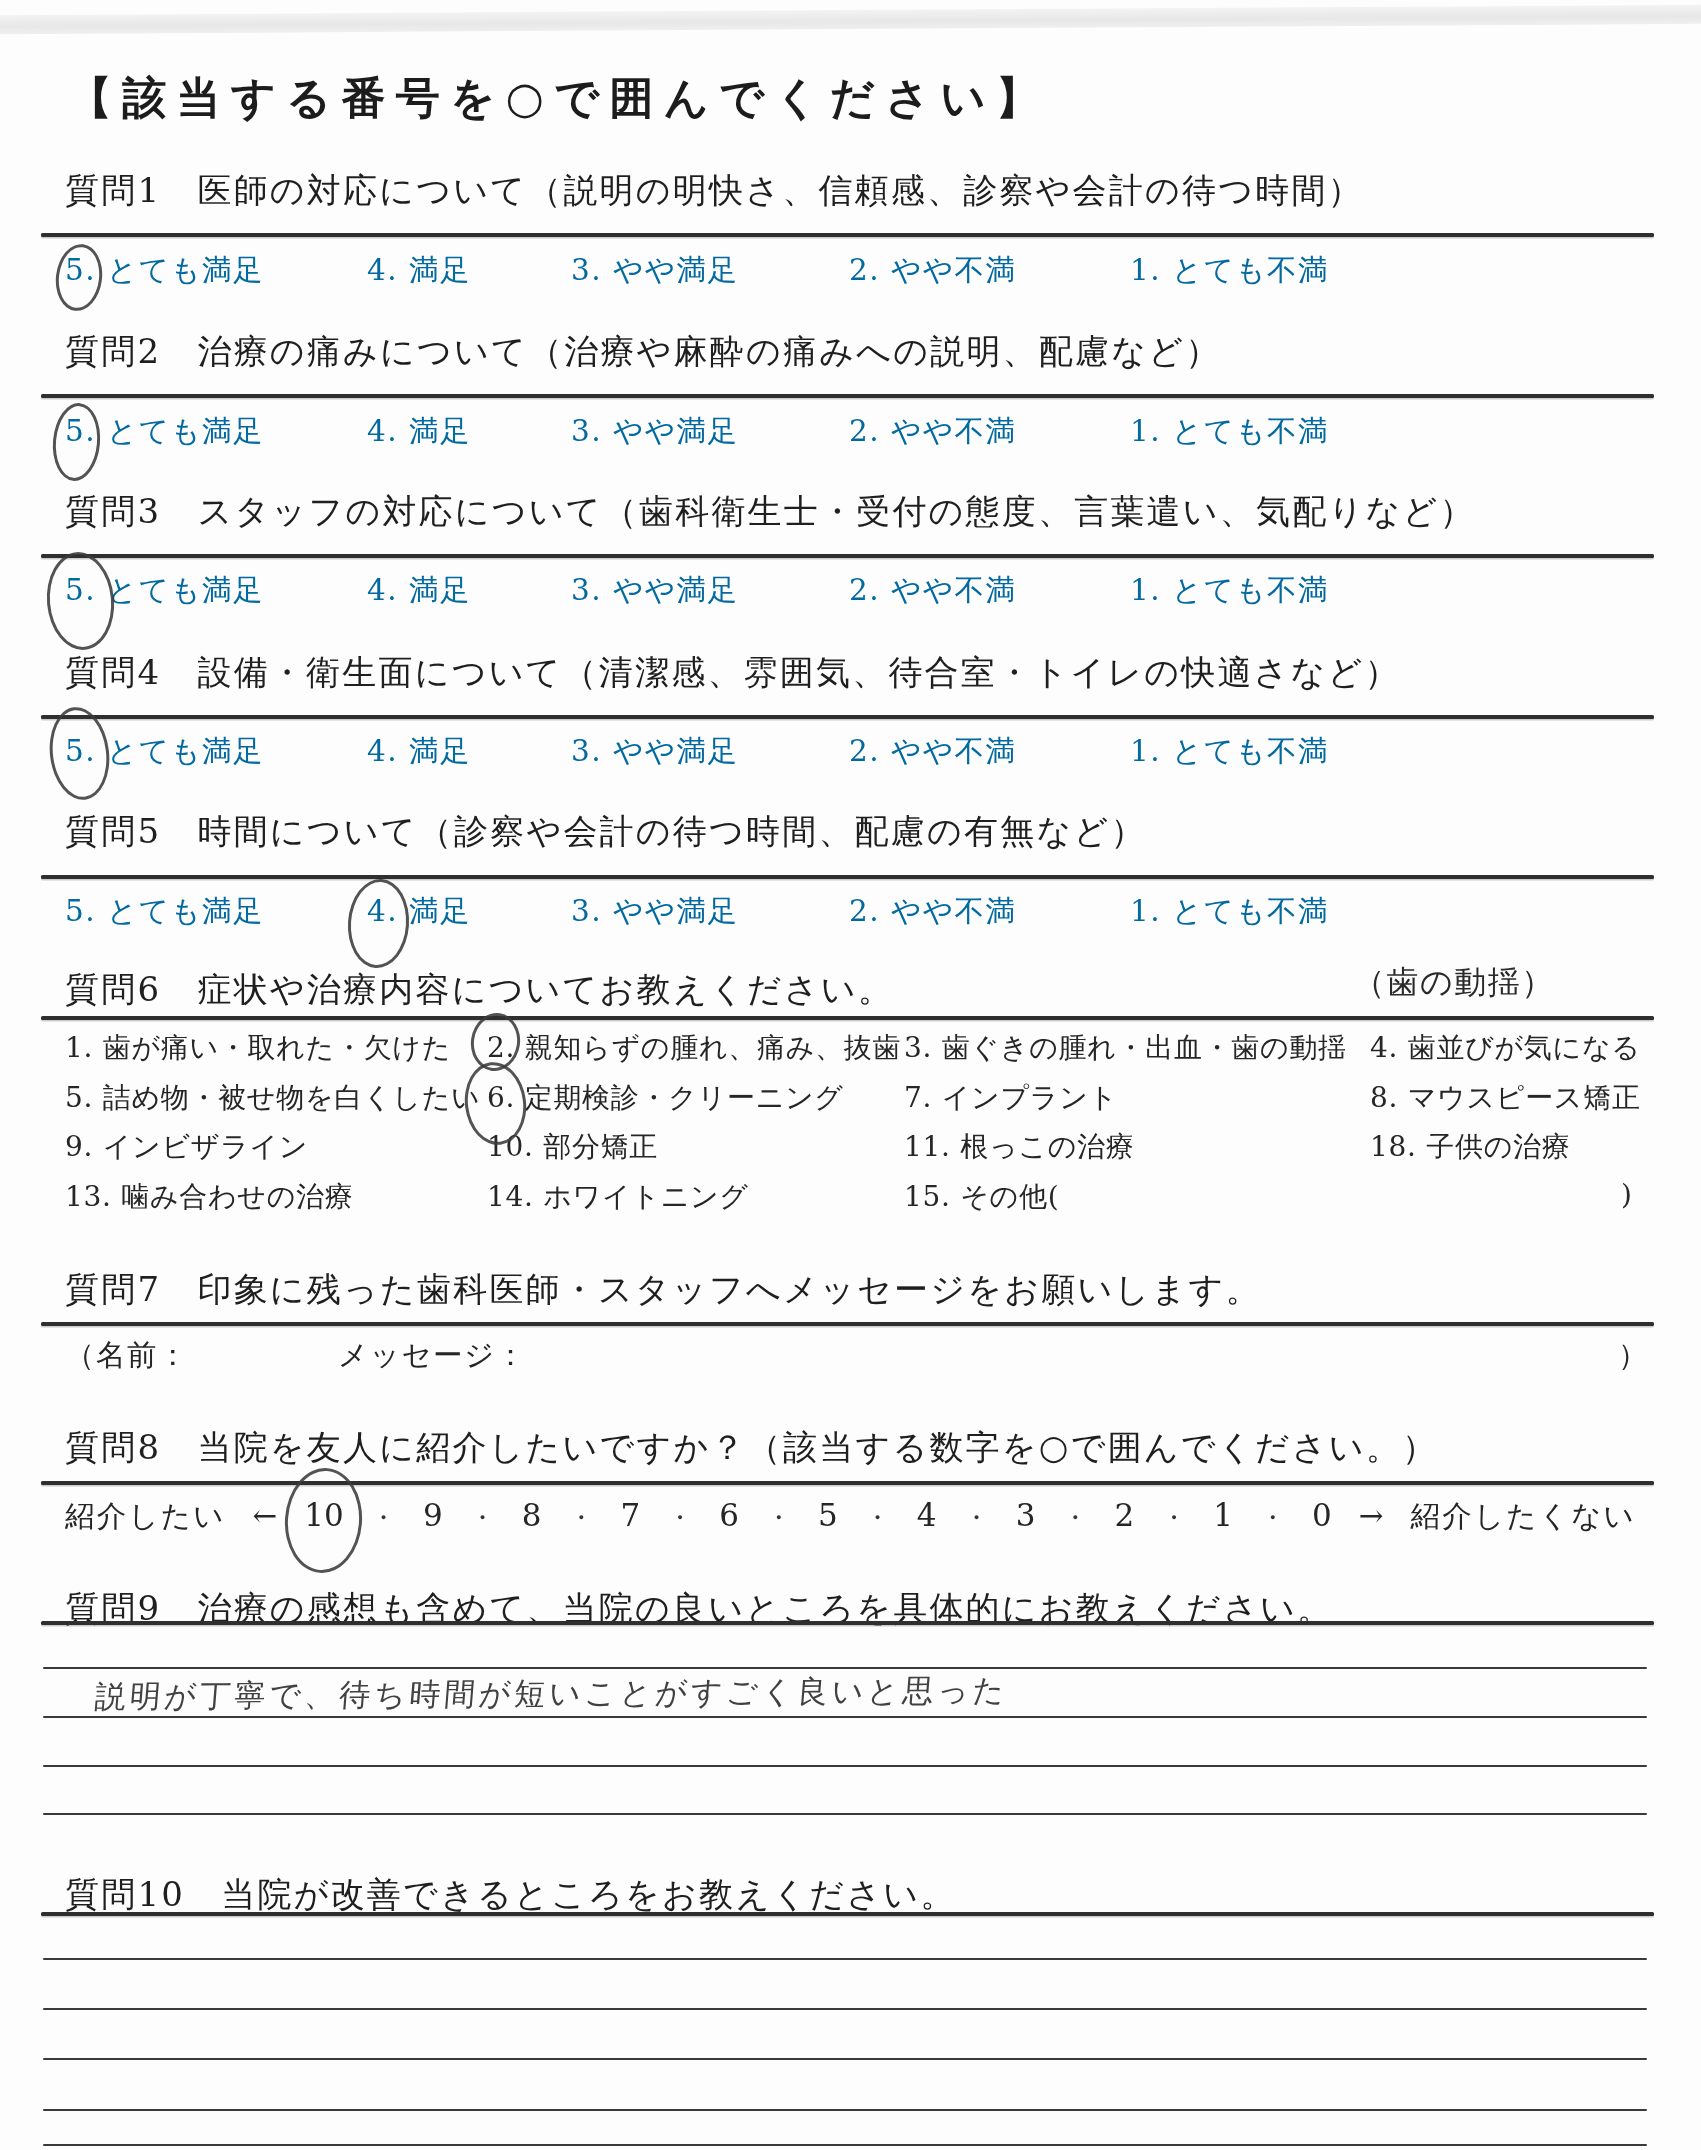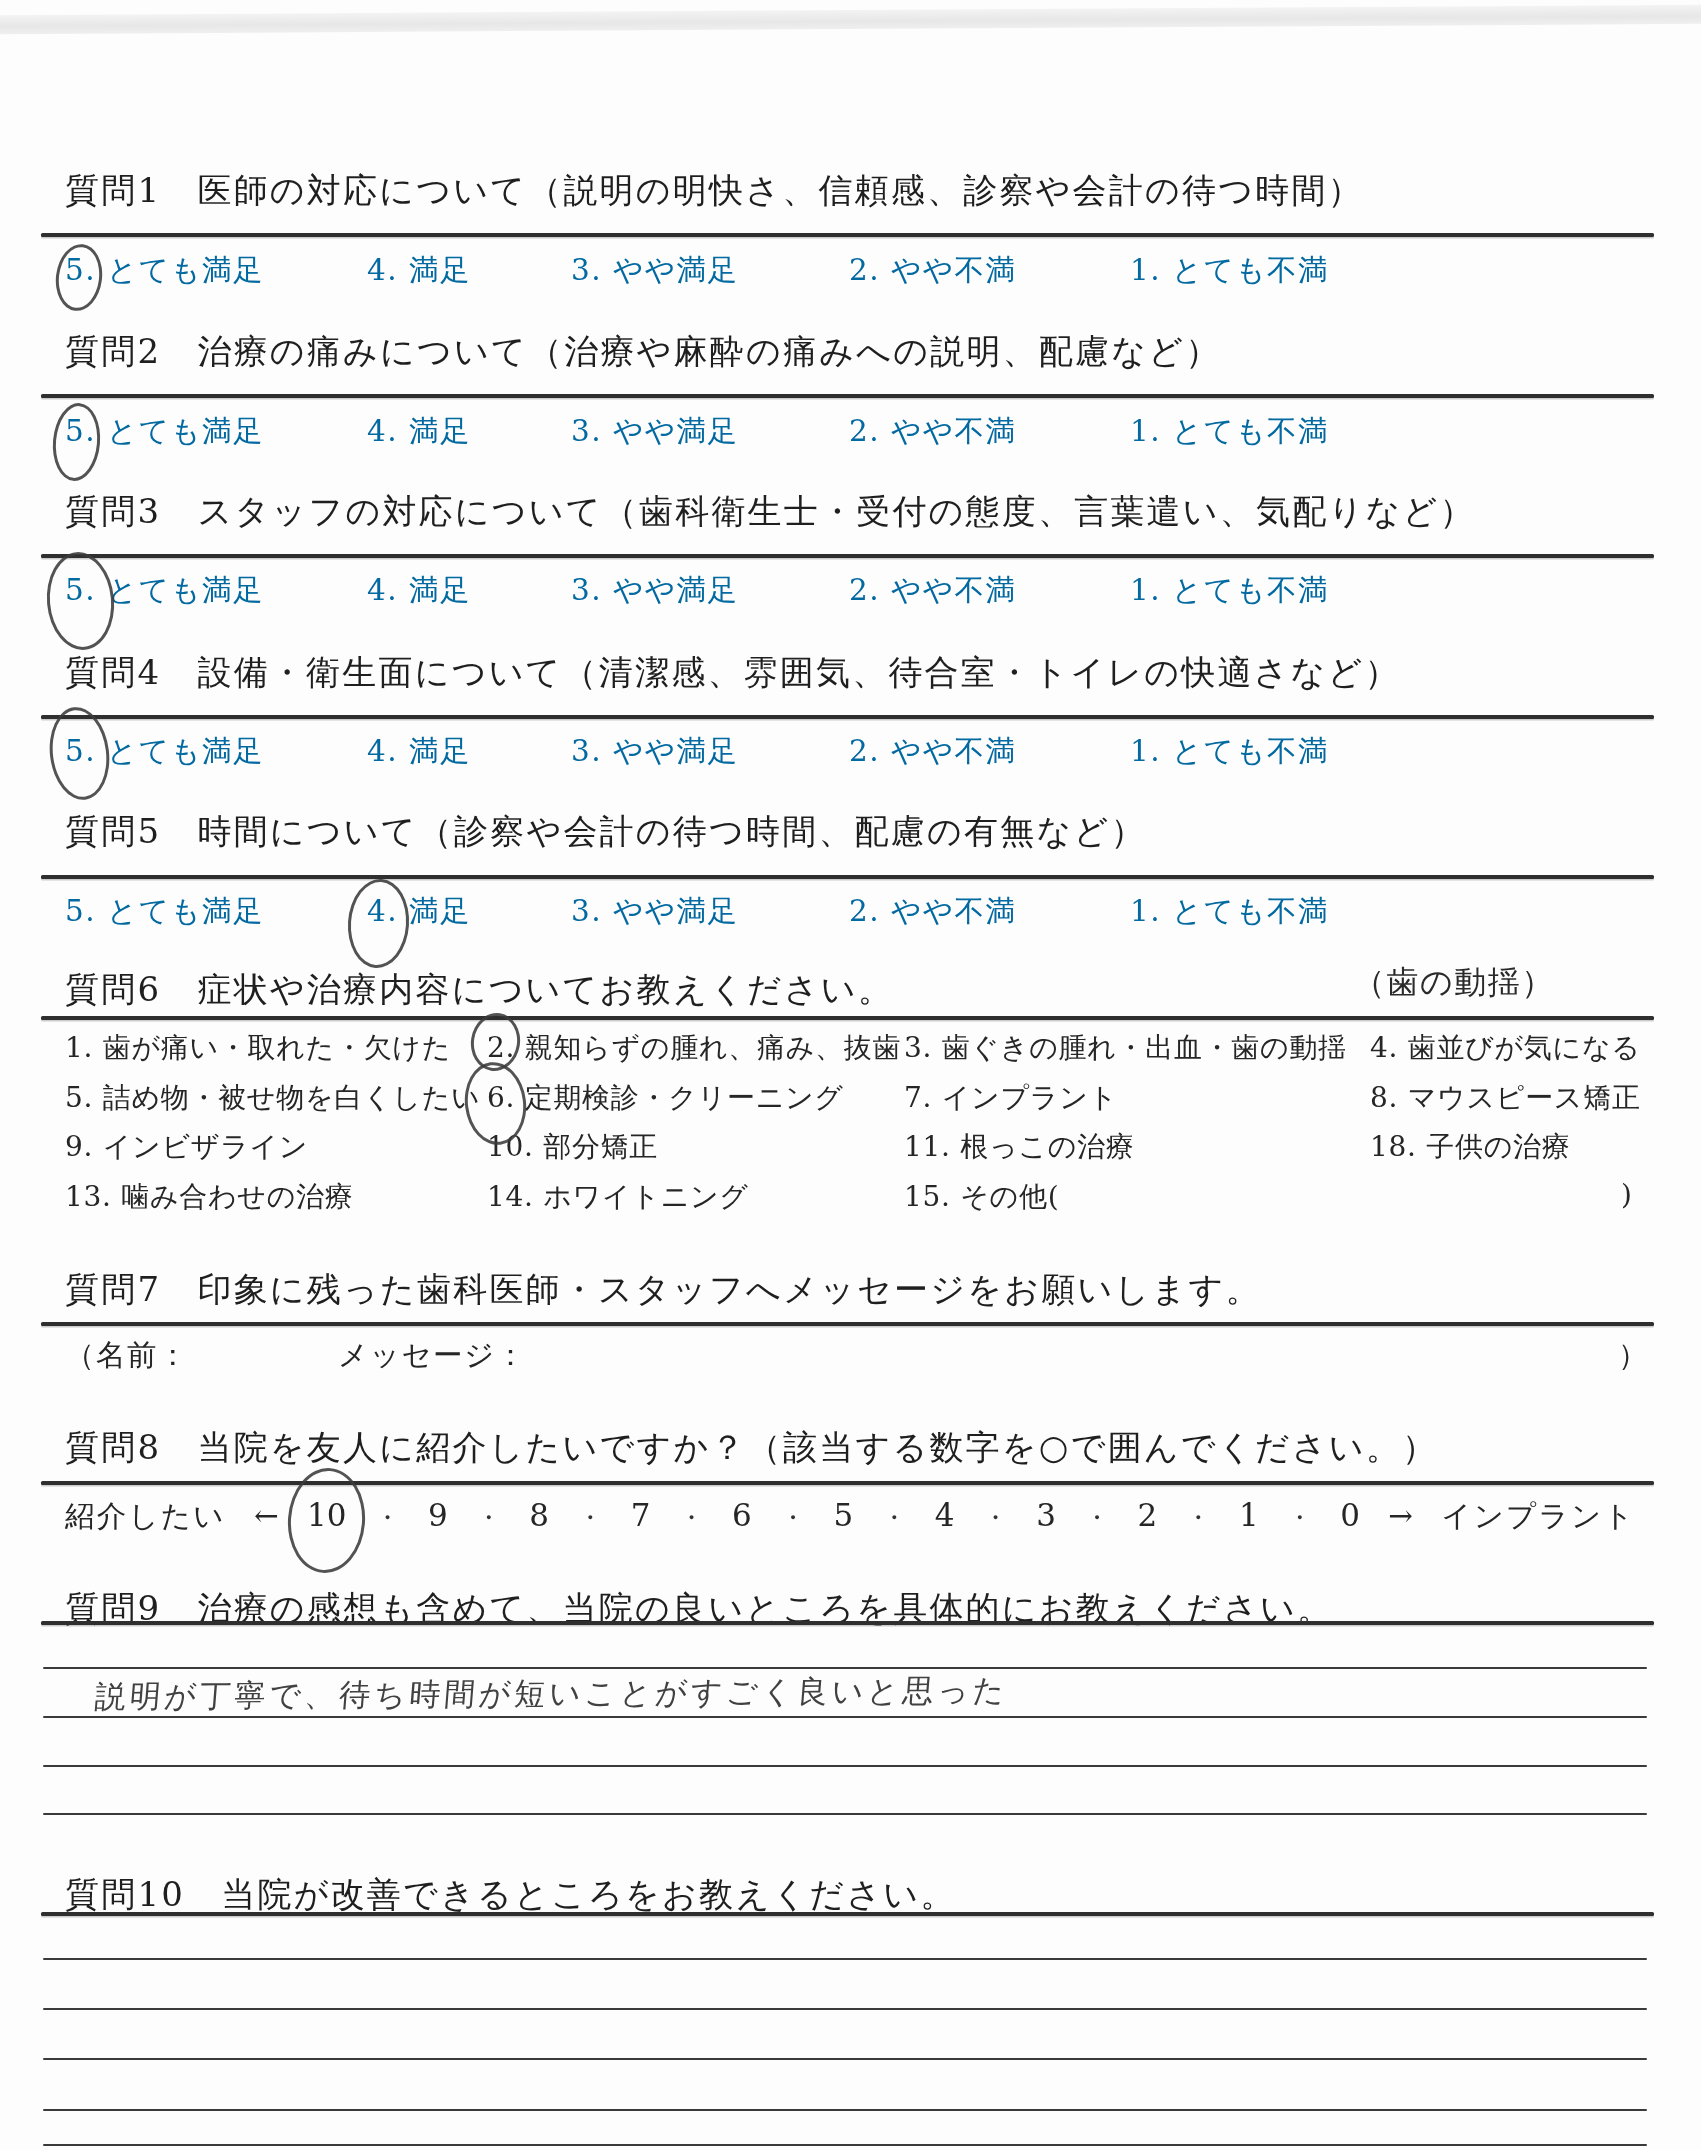--- a/index.html
+++ b/index.html
@@ -53,20 +53,21 @@
     font-size:31px;color:#414141;letter-spacing:3.7px;white-space:nowrap;
     transform:rotate(-0.4deg) skewX(-5deg);
   }
 </style>
 </head>
 <body>
 
 <div class="page">
   <div class="scan-band"></div>
 
+  <h1 class="main-title">【該当する番号を○で囲んでください】</h1>
 
   <div>
     <h2 class="qtitle" style="top:168px">質問1　医師の対応について（説明の明快さ、信頼感、診察や会計の待つ時間）</h2>
     <div class="rule" style="top:233px"></div>
     <span class="opt op0" style="top:251px">5. とても満足</span>
     <span class="opt op1" style="top:251px">4. 満足</span>
     <span class="opt op2" style="top:251px">3. やや満足</span>
     <span class="opt op3" style="top:251px">2. やや不満</span>
     <span class="opt op4" style="top:251px">1. とても不満</span>
     <div class="circle" style="left:56px;top:244px;width:40px;height:61px;transform:rotate(7deg)"></div>
@@ -177,21 +178,21 @@
       <span>4</span>
       <span class="dot">・</span>
       <span>3</span>
       <span class="dot">・</span>
       <span>2</span>
       <span class="dot">・</span>
       <span>1</span>
       <span class="dot">・</span>
       <span>0</span>
       <span class="arrow">→</span>
-      <span class="lbl">インプラント</span>
+      <span class="lbl">紹介したくない</span>
     </div>
   </div>
 
   <div>
     <h2 class="qtitle" style="top:1586px">質問9　治療の感想も含めて、当院の良いところを具体的にお教えください。</h2>
     <div class="rule" style="top:1621px"></div>
     <div class="ansline" style="top:1667px"></div>
     <span class="handwrite">説明が丁寧で、待ち時間が短いことがすごく良いと思った</span>
     <div class="ansline" style="top:1716px"></div>
     <div class="ansline" style="top:1765px"></div>

